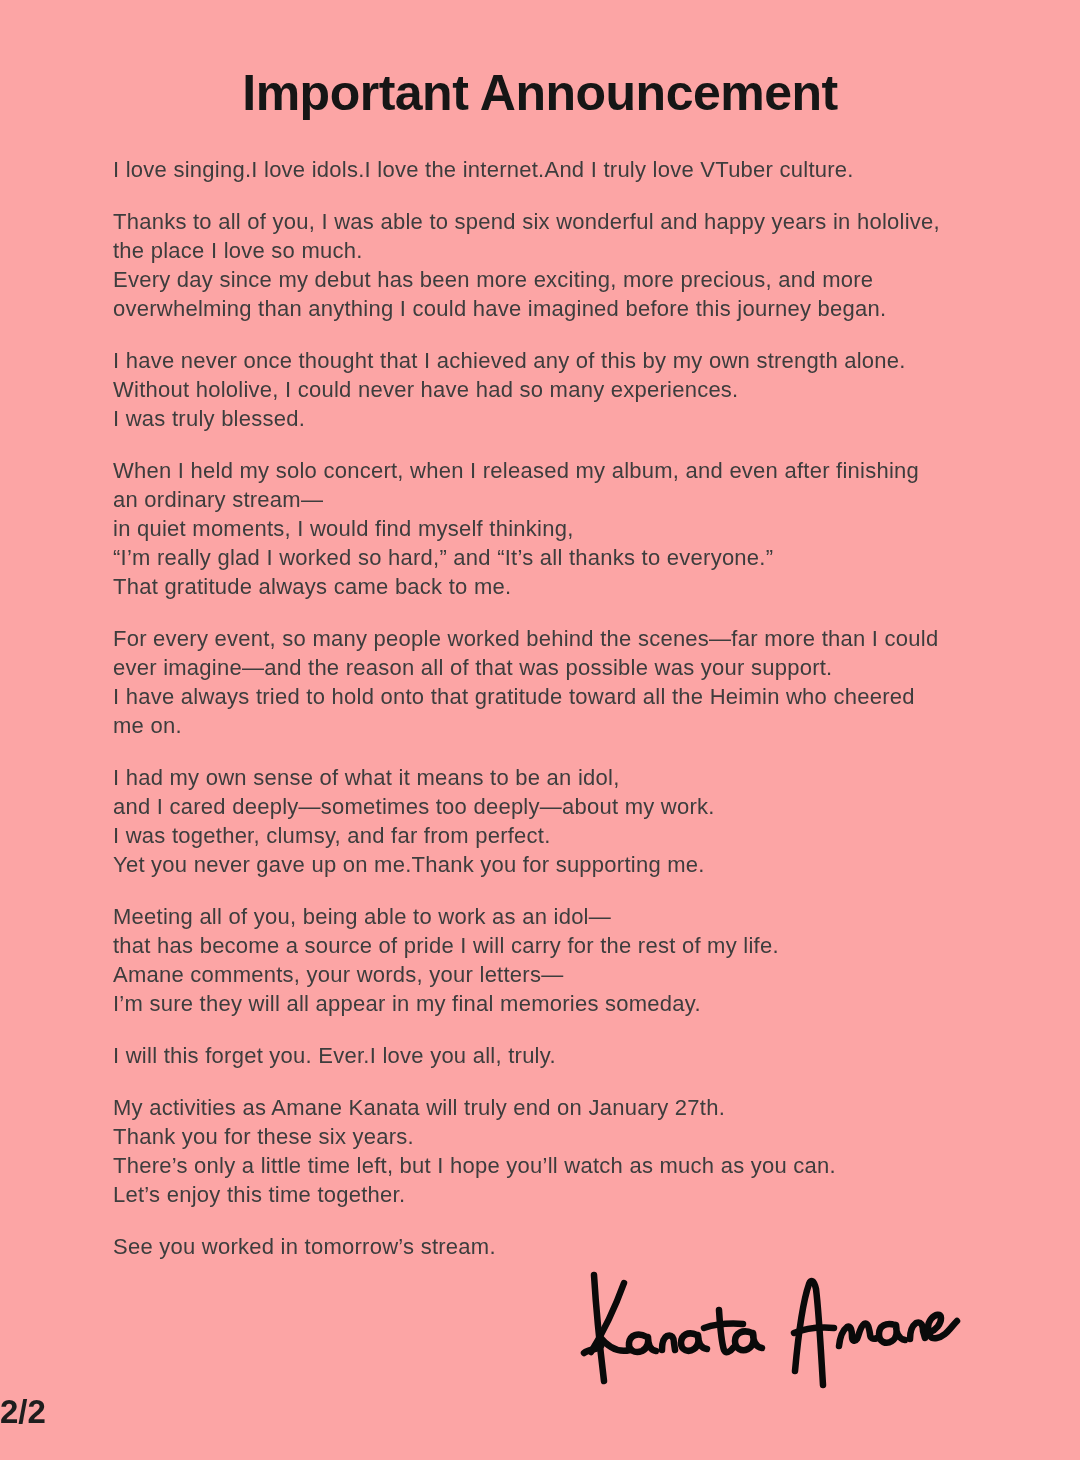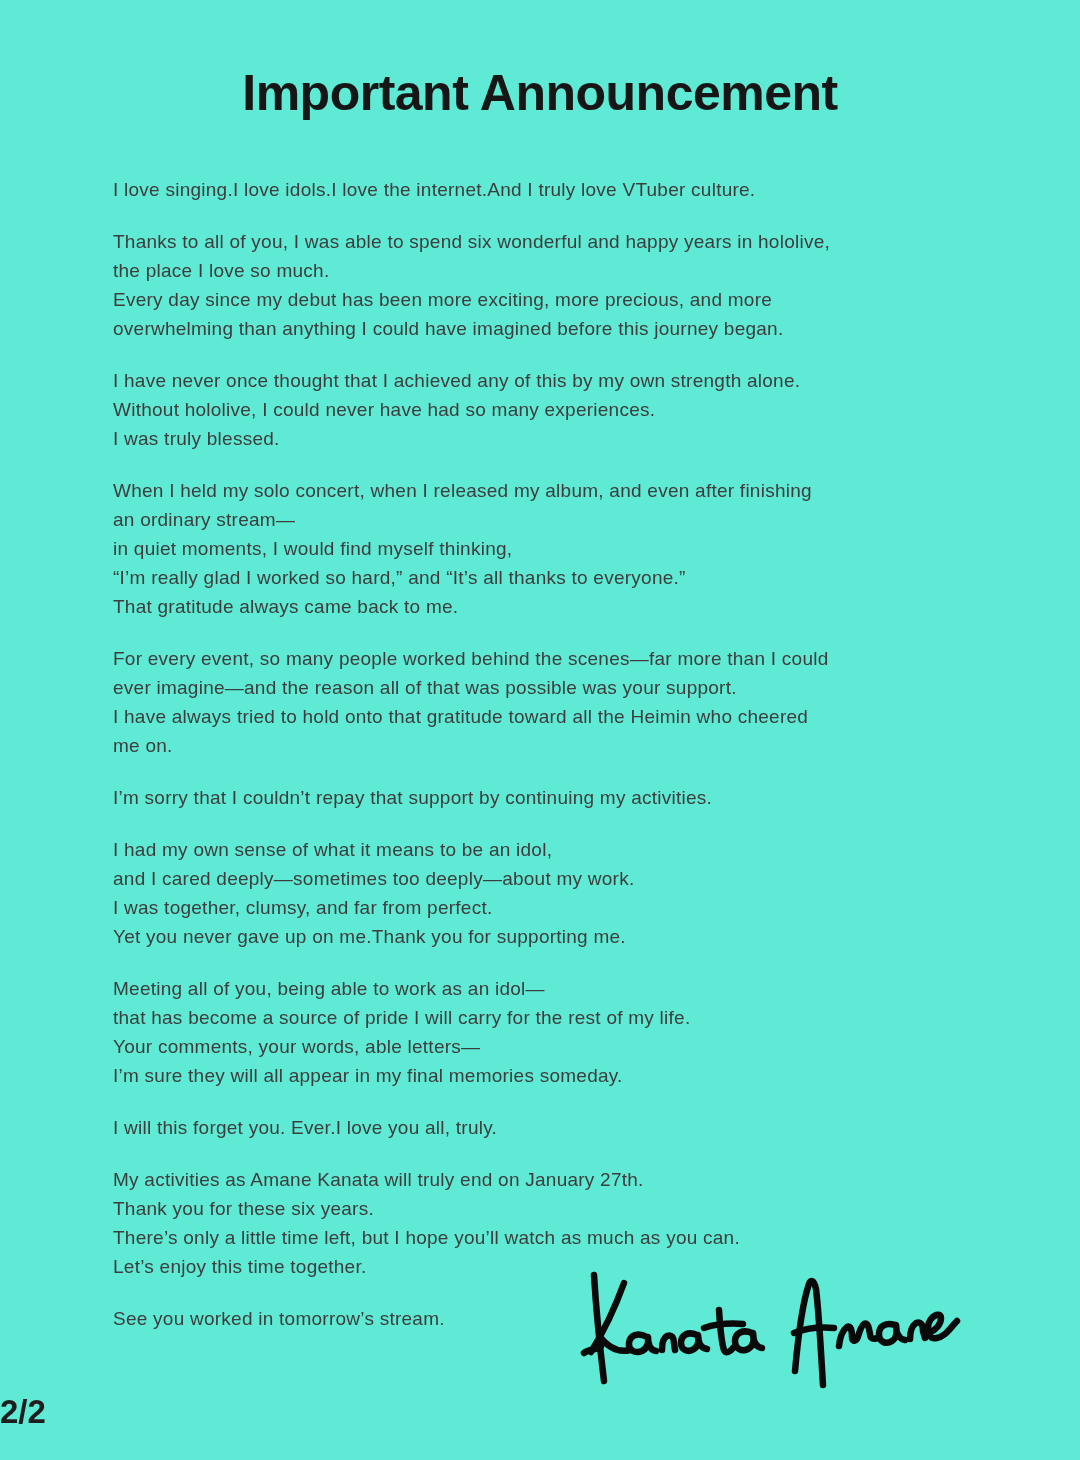--- a/index.html
+++ b/index.html
@@ -1,45 +1,44 @@
 <!DOCTYPE html>
 <html><head>
 <meta charset="utf-8">
 <style>
   * { margin: 0; padding: 0; box-sizing: border-box; }
   html, body { background: #ffffff; }
   .page {
     position: relative;
     width: 1080px;
     height: 1460px;
-    background: #5eead4;
+    background: #fca5a5;
     overflow: hidden;
     font-family: "Liberation Sans", sans-serif;
   }
   .title {
     position: absolute;
     top: 64px;
     left: 0;
     width: 100%;
     text-align: center;
     font-size: 50px;
     font-weight: 700;
     letter-spacing: -0.5px;
     color: #161616;
   }
   .letter-body {
     position: absolute;
     left: 113px;
     top: 155px;
     width: 885px;
-    font-size: 19px;
+    font-size: 22px;
     line-height: 29px;
     letter-spacing: 0.25px;
     color: #3d3d3d;
-    margin-top: 20px;
   }
   .letter-body p {
     margin: 0 0 23px 0;
     white-space: pre-line;
   }
   .signature {
     position: absolute;
     left: 578px;
     top: 1253px;
     width: 400px;
@@ -75,28 +74,27 @@
 I was truly blessed.</p>
     <p>When I held my solo concert, when I released my album, and even after finishing
 an ordinary stream—
 in quiet moments, I would find myself thinking,
 “I’m really glad I worked so hard,” and “It’s all thanks to everyone.”
 That gratitude always came back to me.</p>
     <p>For every event, so many people worked behind the scenes—far more than I could
 ever imagine—and the reason all of that was possible was your support.
 I have always tried to hold onto that gratitude toward all the Heimin who cheered
 me on.</p>
-    <p>I’m sorry that I couldn’t repay that support by continuing my activities.</p>
     <p>I had my own sense of what it means to be an idol,
 and I cared deeply—sometimes too deeply—about my work.
 I was together, clumsy, and far from perfect.
 Yet you never gave up on me.Thank you for supporting me.</p>
     <p>Meeting all of you, being able to work as an idol—
 that has become a source of pride I will carry for the rest of my life.
-Your comments, your words, able letters—
+Amane comments, your words, your letters—
 I’m sure they will all appear in my final memories someday.</p>
     <p>I will this forget you. Ever.I love you all, truly.</p>
     <p>My activities as Amane Kanata will truly end on January 27th.
 Thank you for these six years.
 There’s only a little time left, but I hope you’ll watch as much as you can.
 Let’s enjoy this time together.</p>
     <p>See you worked in tomorrow’s stream.</p>
   </div>
 
   <div class="signature">

